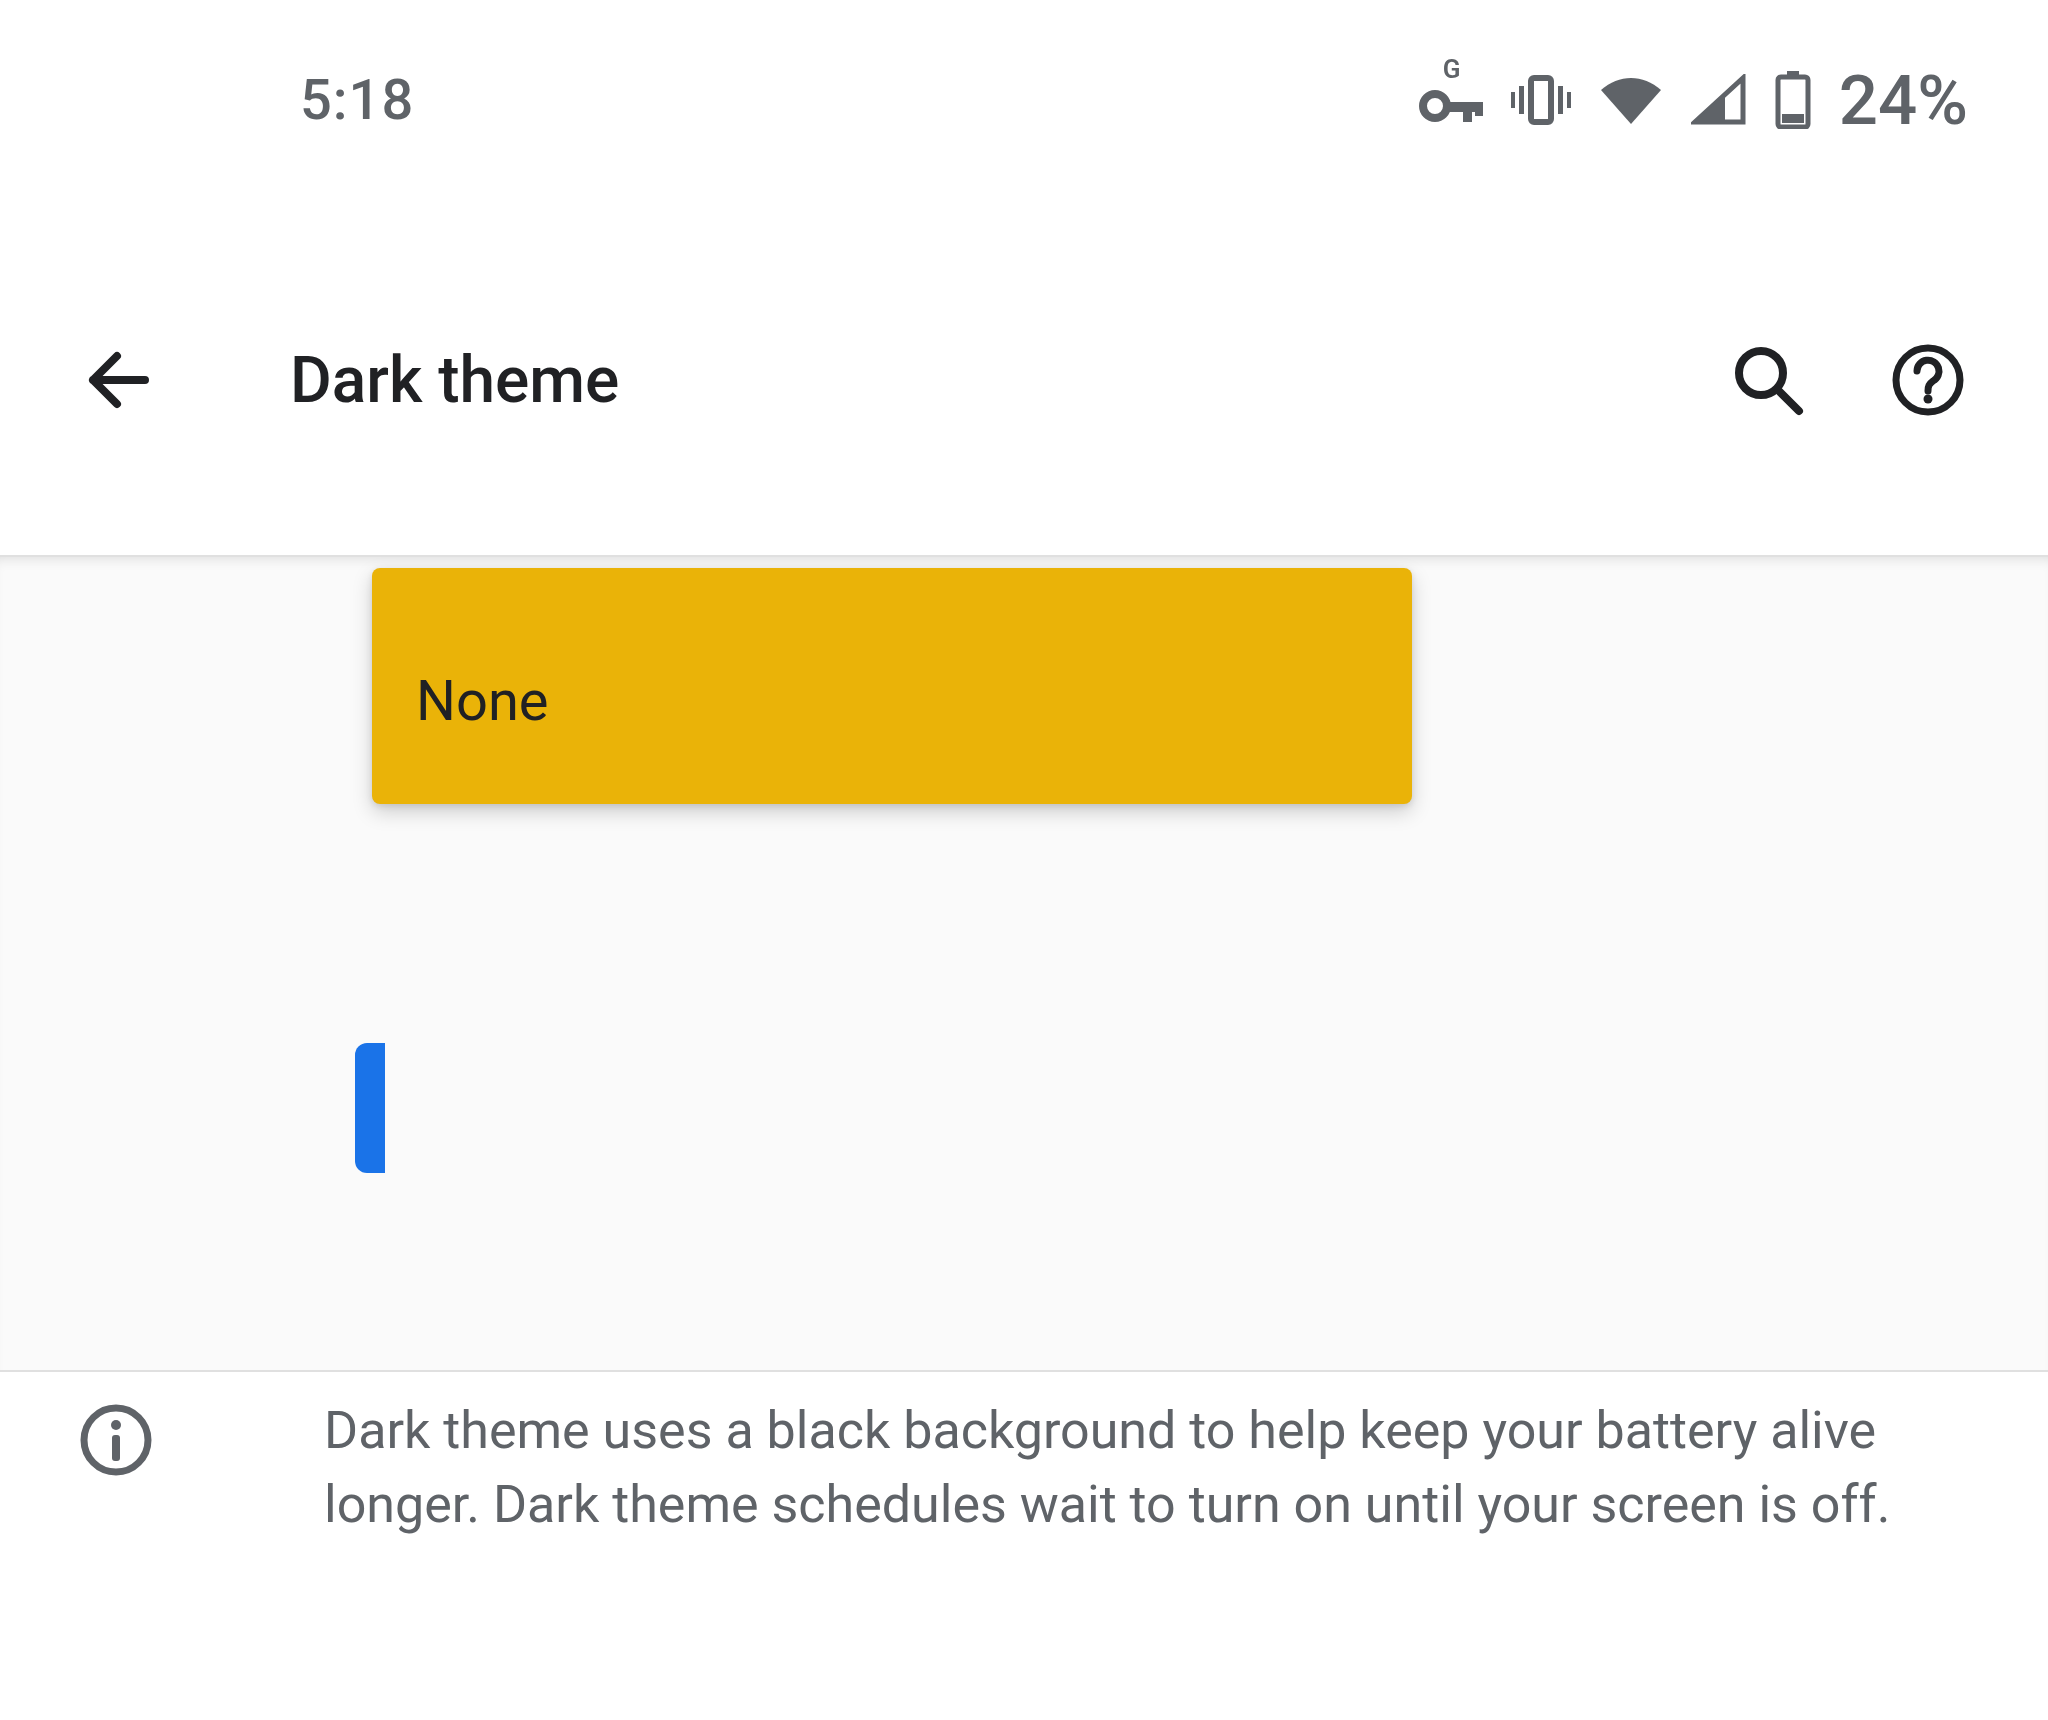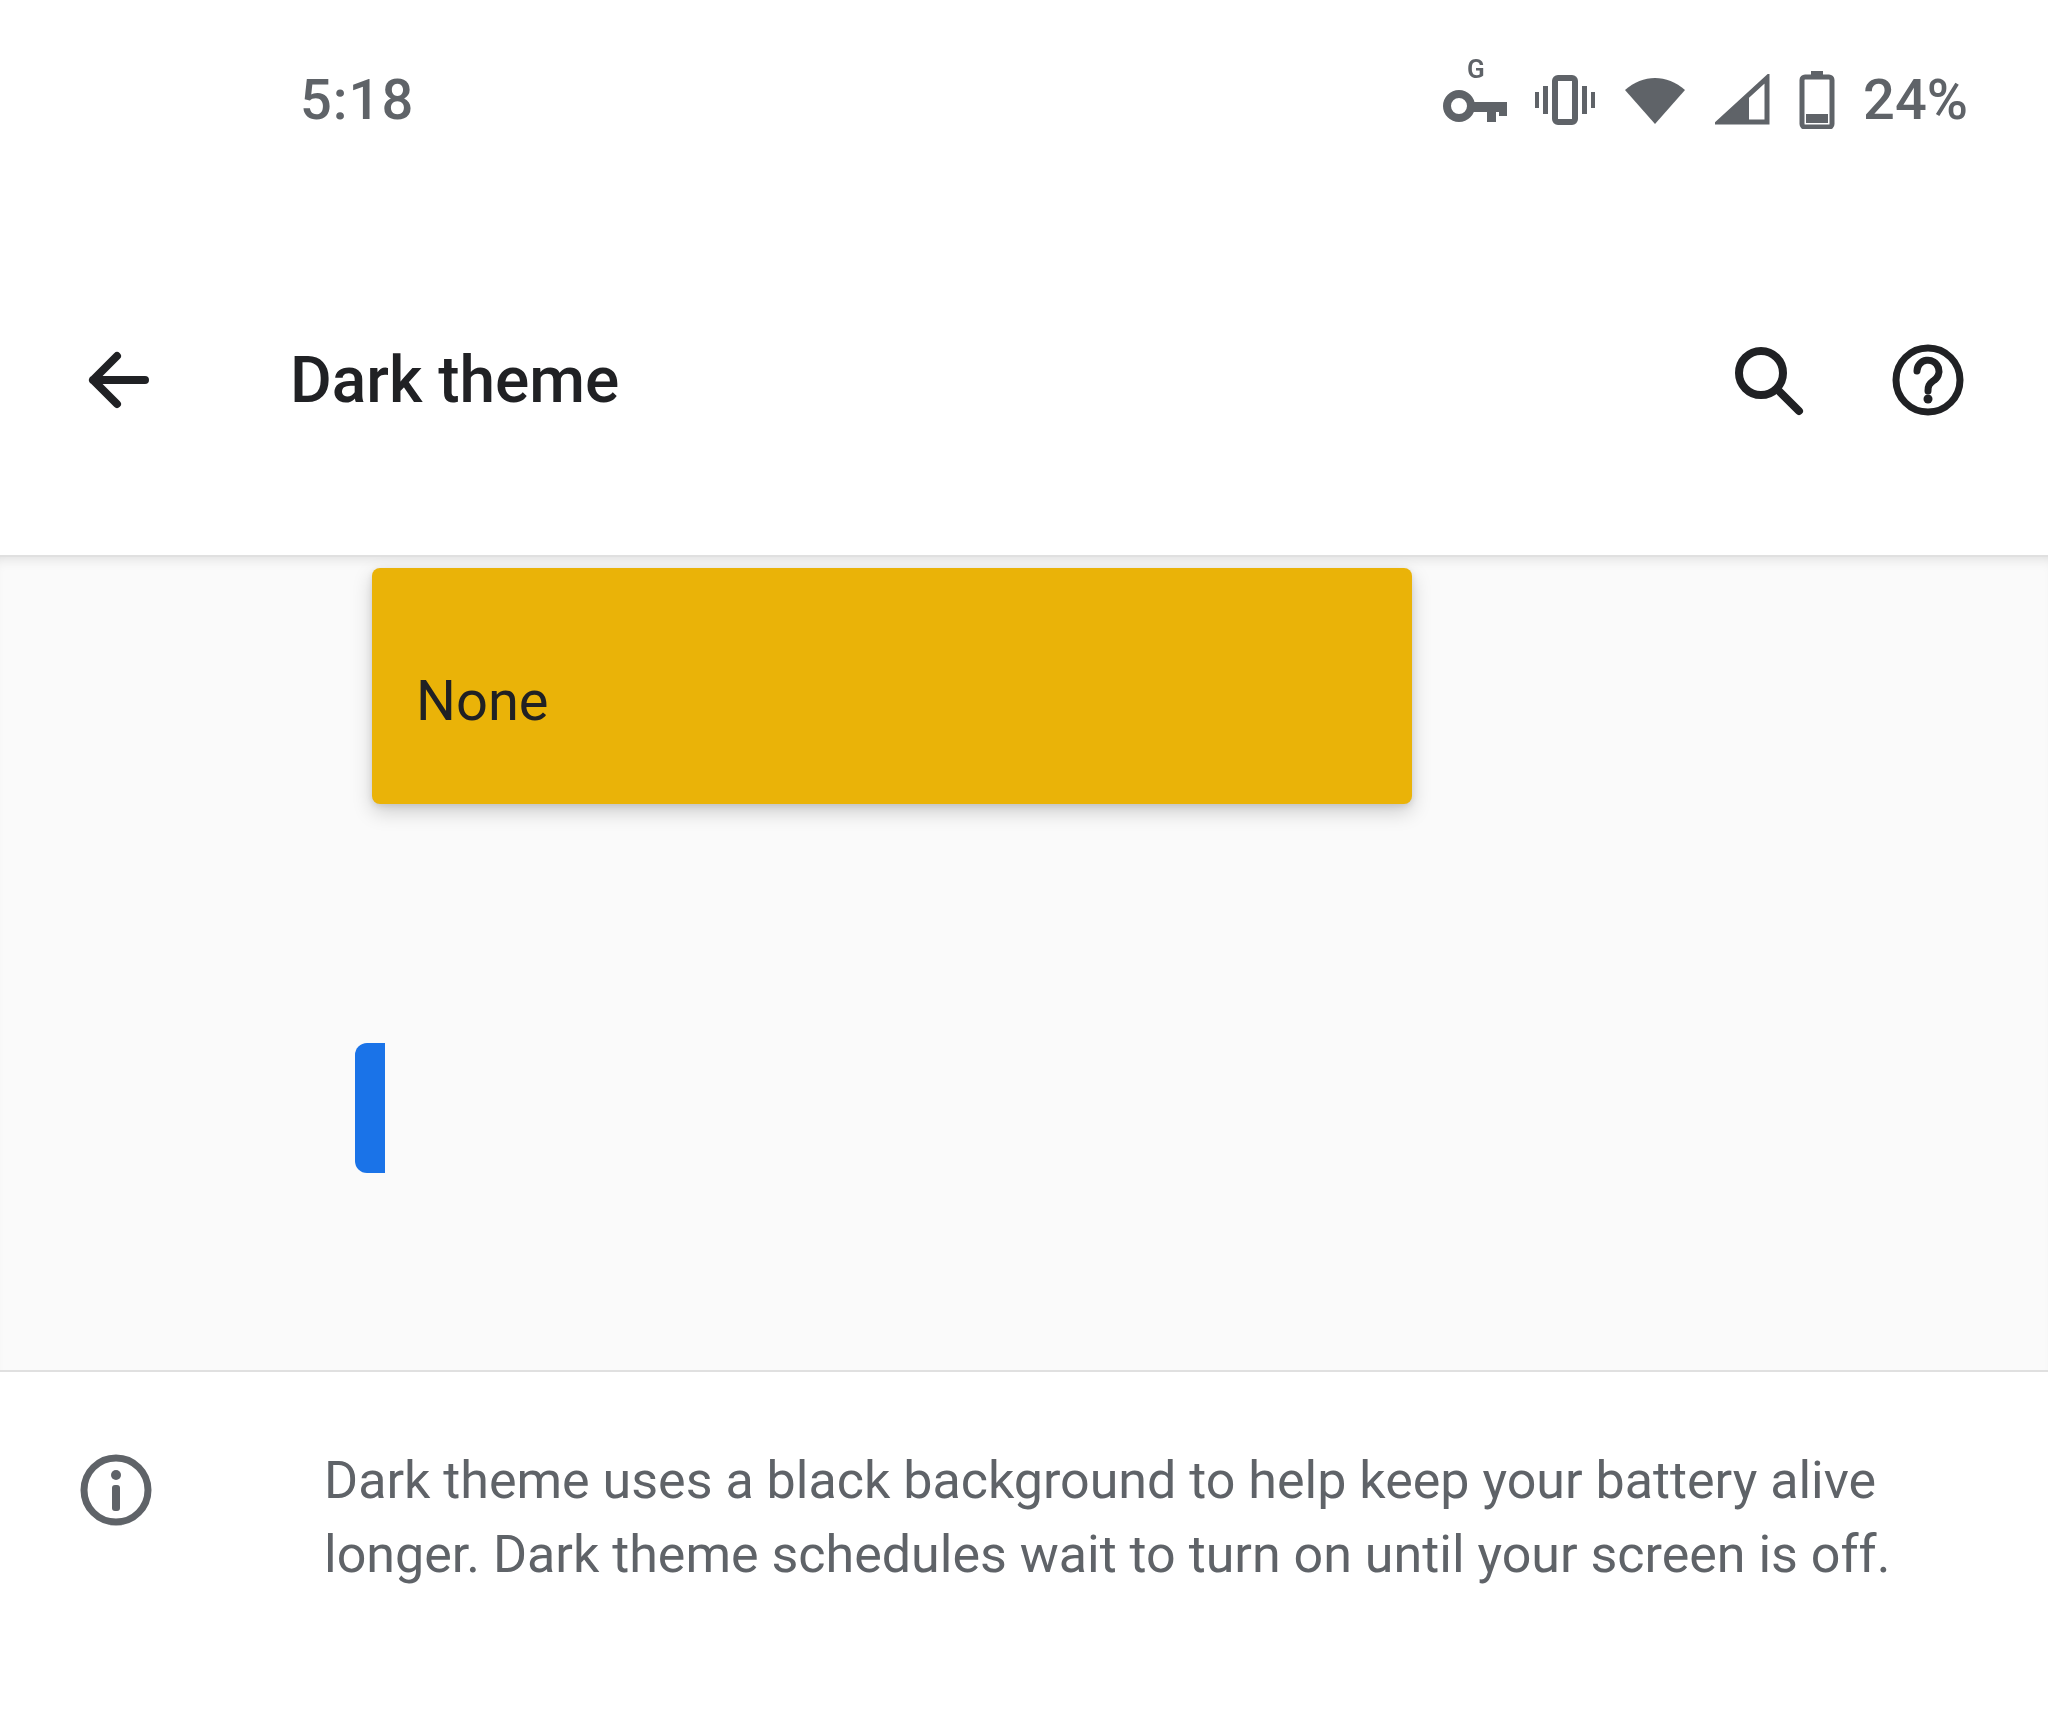--- a/index.html
+++ b/index.html
@@ -46,21 +46,21 @@
   }
   .statusbar .right {
     margin-left:auto;
     display:flex;
     align-items:center;
     gap:28px;
     color:var(--icon-grey);
   }
   .statusbar .right svg { display:block; }
   .statusbar .batt-text {
-    font-size:56px;
+    font-size:69px;
     font-weight:500;
     color:var(--icon-grey);
   }
 
   
   .appbar {
     position:absolute;
     left:0; right:0; top:280px;
     height:200px;
     display:flex;
@@ -126,21 +126,21 @@
     font-size:56px;
     font-weight:400;
     color:var(--text-dark);
     padding:60px 44px;
     cursor:pointer;
   }
 
   
   .info {
     position:absolute;
-    left:0; right:0; top:1444px;
+    left:0; right:0; top:1394px;
     display:flex;
     padding:0 104px 0 76px;
     box-sizing:border-box;
     gap:15px;
   }
   .info .icon-col {
     width:250px;
     display:flex;
     justify-content:flex-start;
     padding-top:6px;

